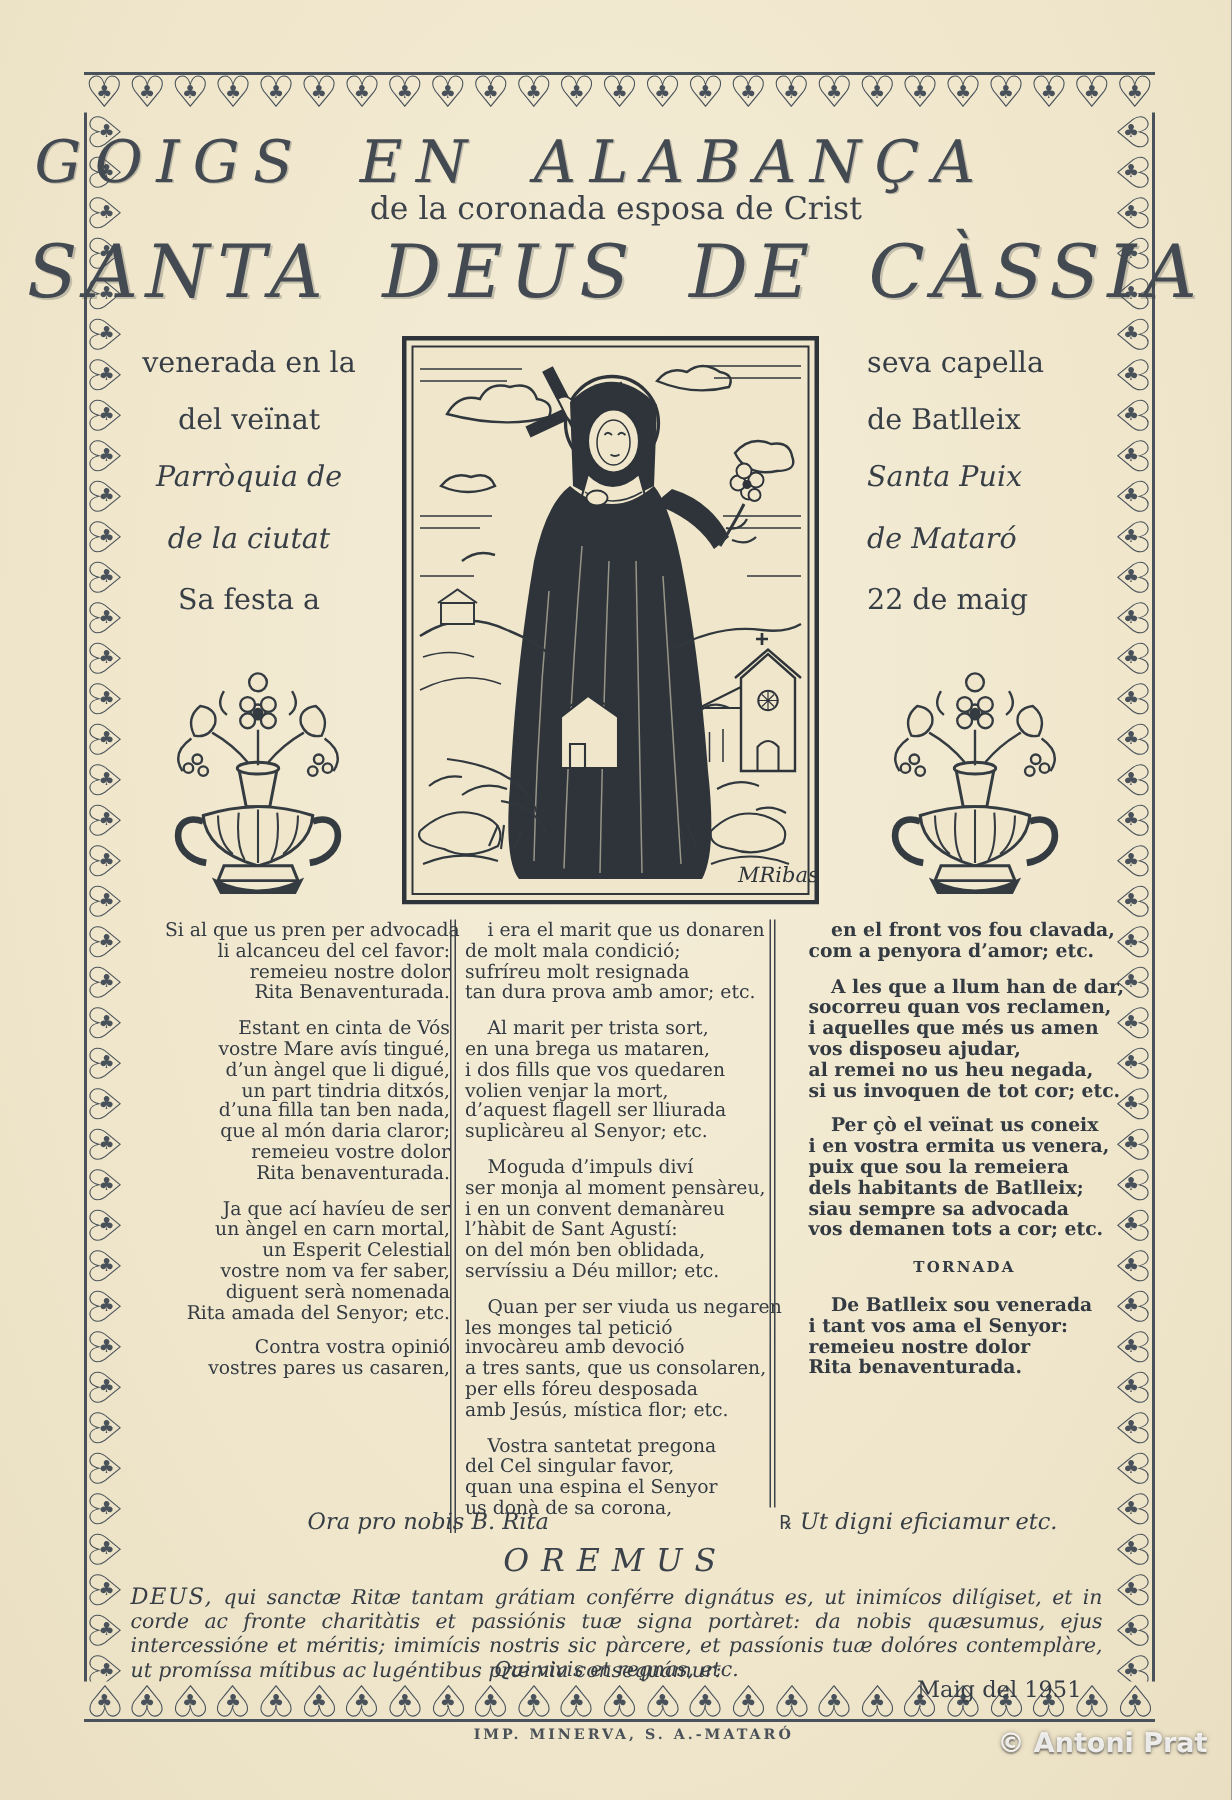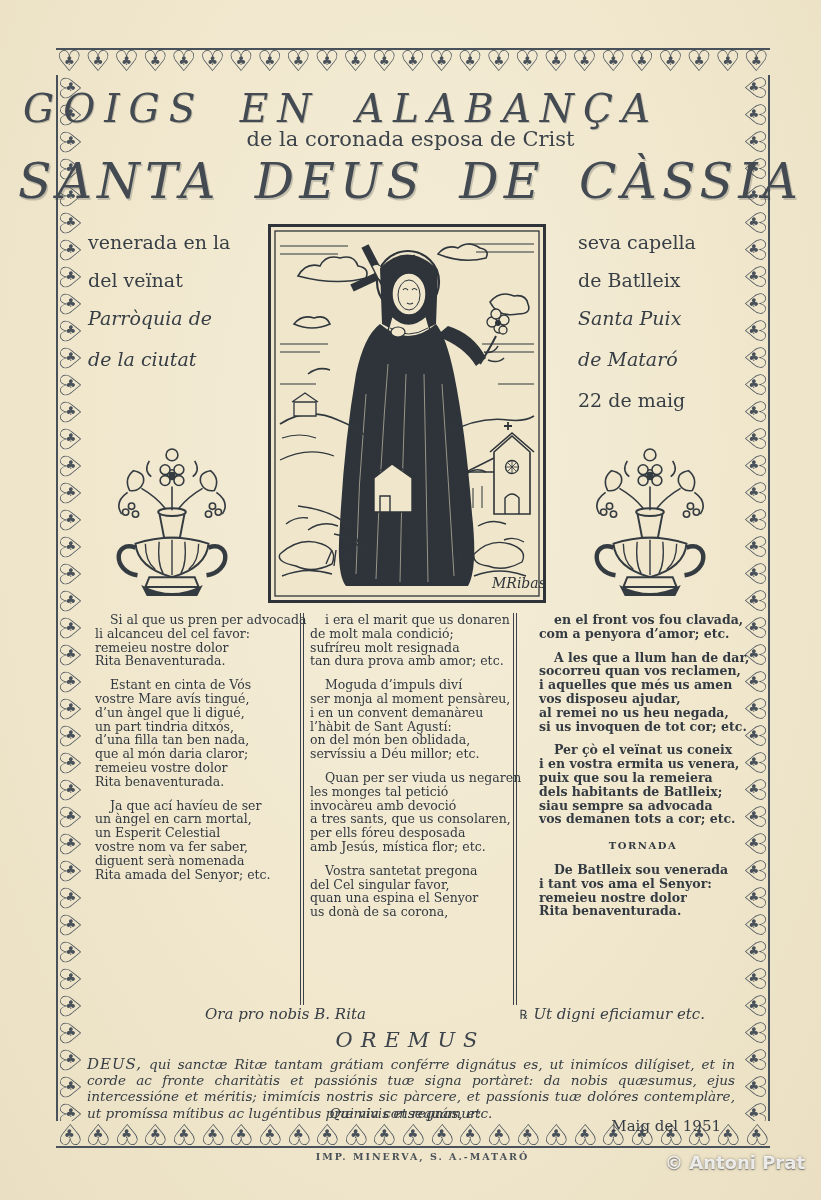--- a/index.html
+++ b/index.html
@@ -37,38 +37,38 @@
   .t1{position:absolute;left:0;right:0;top:86px;
       font-style:italic;font-size:39px;letter-spacing:9px;word-spacing:14px;
       color:#434a51;text-shadow:1px 1px 0 rgba(40,45,50,.25);padding-left:23px;}
   .t2{position:absolute;left:0;right:0;top:127px;text-align:center;font-size:21px;color:#3c434a;}
   .t3{position:absolute;left:0;right:0;top:153px;text-align:center;
       font-style:italic;font-size:49px;letter-spacing:5px;word-spacing:14px;
       color:#434a51;text-shadow:1.5px 1.5px 0 rgba(40,45,50,.22);}
 
   
   .ded{position:absolute;top:228px;font-size:19px;line-height:28px;color:#373e45;}
-  .ded-left{left:88px;width:156px;text-align:left;}
+  .ded-left{left:88px;width:156px;text-align:center;}
   .ded-right{left:578px;width:170px;text-align:left;}
   .dline{margin-bottom:10px;white-space:nowrap;}
   .dline.it{font-style:italic;margin-bottom:13px;}
   .dline.gap{margin-top:6px;}
 
   
   .cut{position:absolute;left:268px;top:224px;width:278px;height:379px;}
 
   
   .vase{position:absolute;top:440px;width:148px;height:160px;}
   .vase-left{left:98px;}
   .vase-right{left:576px;}
 
   
   .verses{position:absolute;left:95px;top:613px;width:660px;display:flex;align-items:flex-start;}
   .vcol{font-size:12.5px;line-height:13.8px;color:#333a41;}
-  .vcol1{width:205px;}
+  .vcol1{width:205px;text-align:right;}
   .vcol2{width:203px;border-left:4px double #3c434a;padding-left:6px;margin-left:0;}
   .vcol3{width:208px;border-left:4px double #3c434a;padding-left:22px;font-weight:bold;}
   .vcol2,.vcol3{min-height:392px;}
   .stanza{margin-bottom:10px;}
   .vline{white-space:nowrap;}
   .vline.first{text-indent:15px;}
   .tornada{text-align:center;letter-spacing:1.5px;font-size:10px;margin:13px 0 10px 0;color:#333a41;}
 
   
   .versicle{position:absolute;left:87px;top:1005px;width:648px;display:flex;justify-content:space-between;
@@ -624,20 +624,21 @@
 
   <div class="t1">GOIGS EN ALABANÇA</div>
   <div class="t2">de la coronada esposa de Crist</div>
   <div class="t3">SANTA DEUS DE CÀSSIA</div>
 
   <div class="ded ded-left">
       <div class="dline">venerada en la</div>
       <div class="dline">del veïnat</div>
       <div class="dline it gap">Parròquia de</div>
       <div class="dline it">de la ciutat</div>
+      <div class="dline gap">Sa festa a</div>
     </div>
   <div class="ded ded-right">
       <div class="dline">seva capella</div>
       <div class="dline">de Batlleix</div>
       <div class="dline it gap">Santa Puix</div>
       <div class="dline it">de Mataró</div>
       <div class="dline gap">22 de maig</div>
     </div>
 
   <svg class="cut" viewBox="0 0 278 379">
@@ -814,27 +815,39 @@
           <div class="vline">Rita benaventurada.</div>
         </div>
         <div class="stanza">
           <div class="vline first">Ja que ací havíeu de ser</div>
           <div class="vline">un àngel en carn mortal,</div>
           <div class="vline">un Esperit Celestial</div>
           <div class="vline">vostre nom va fer saber,</div>
           <div class="vline">diguent serà nomenada</div>
           <div class="vline">Rita amada del Senyor; etc.</div>
         </div>
+        <div class="stanza">
+          <div class="vline first">Contra vostra opinió</div>
+          <div class="vline">vostres pares us casaren,</div>
+        </div>
       </div>
     <div class="vcol vcol2">
         <div class="stanza">
           <div class="vline first">i era el marit que us donaren</div>
           <div class="vline">de molt mala condició;</div>
           <div class="vline">sufríreu molt resignada</div>
           <div class="vline">tan dura prova amb amor; etc.</div>
+        </div>
+        <div class="stanza">
+          <div class="vline first">Al marit per trista sort,</div>
+          <div class="vline">en una brega us mataren,</div>
+          <div class="vline">i dos fills que vos quedaren</div>
+          <div class="vline">volien venjar la mort,</div>
+          <div class="vline">d’aquest flagell ser lliurada</div>
+          <div class="vline">suplicàreu al Senyor; etc.</div>
         </div>
         <div class="stanza">
           <div class="vline first">Moguda d’impuls diví</div>
           <div class="vline">ser monja al moment pensàreu,</div>
           <div class="vline">i en un convent demanàreu</div>
           <div class="vline">l’hàbit de Sant Agustí:</div>
           <div class="vline">on del món ben oblidada,</div>
           <div class="vline">servíssiu a Déu millor; etc.</div>
         </div>
         <div class="stanza">

